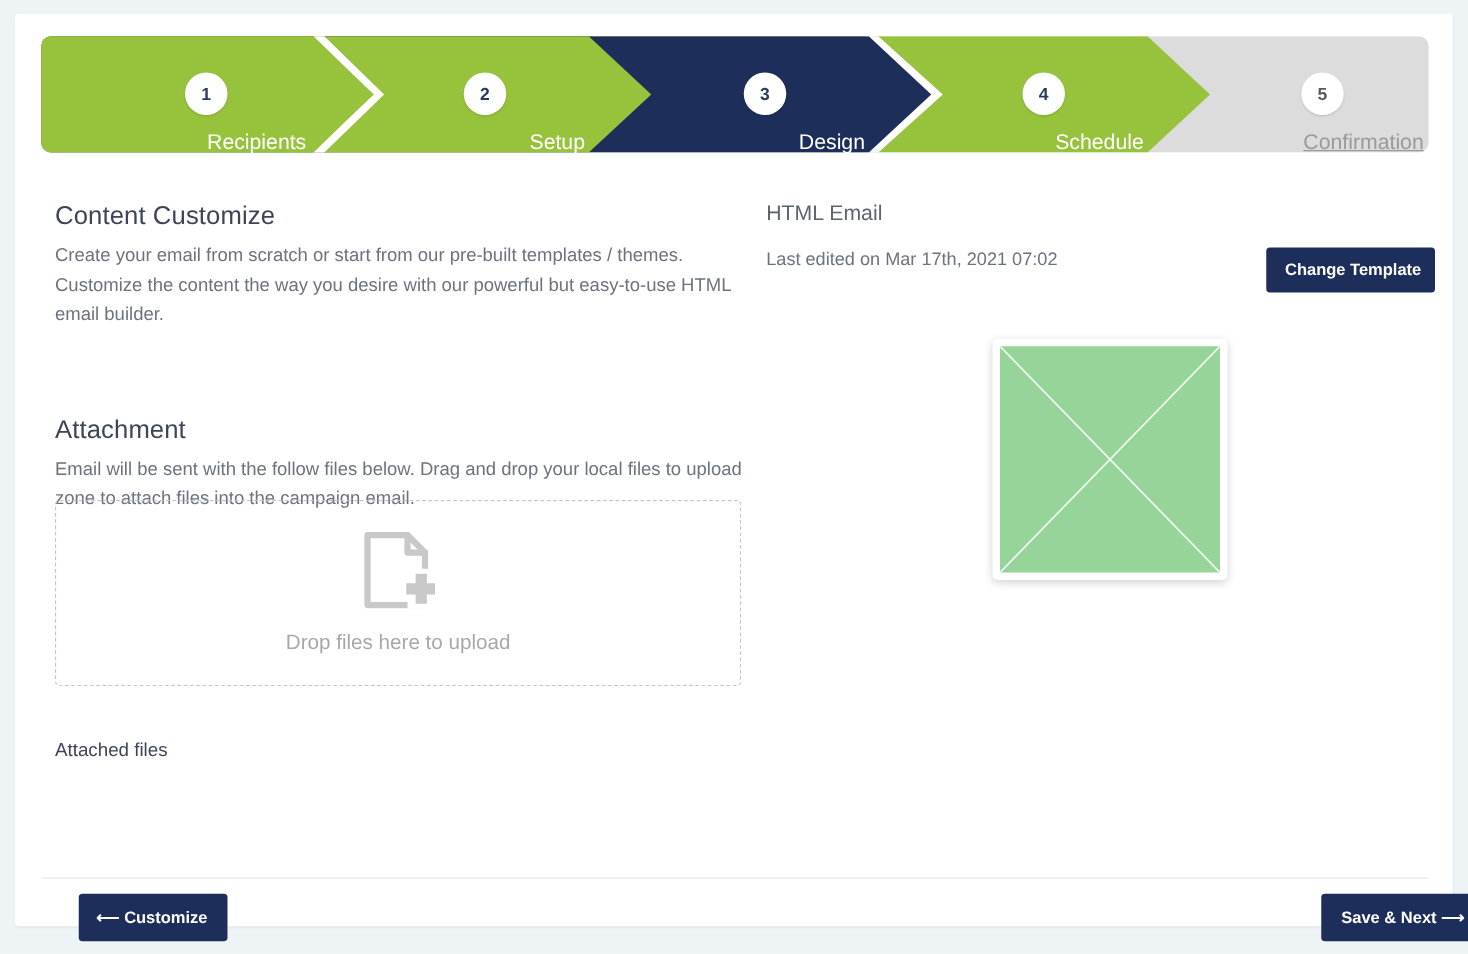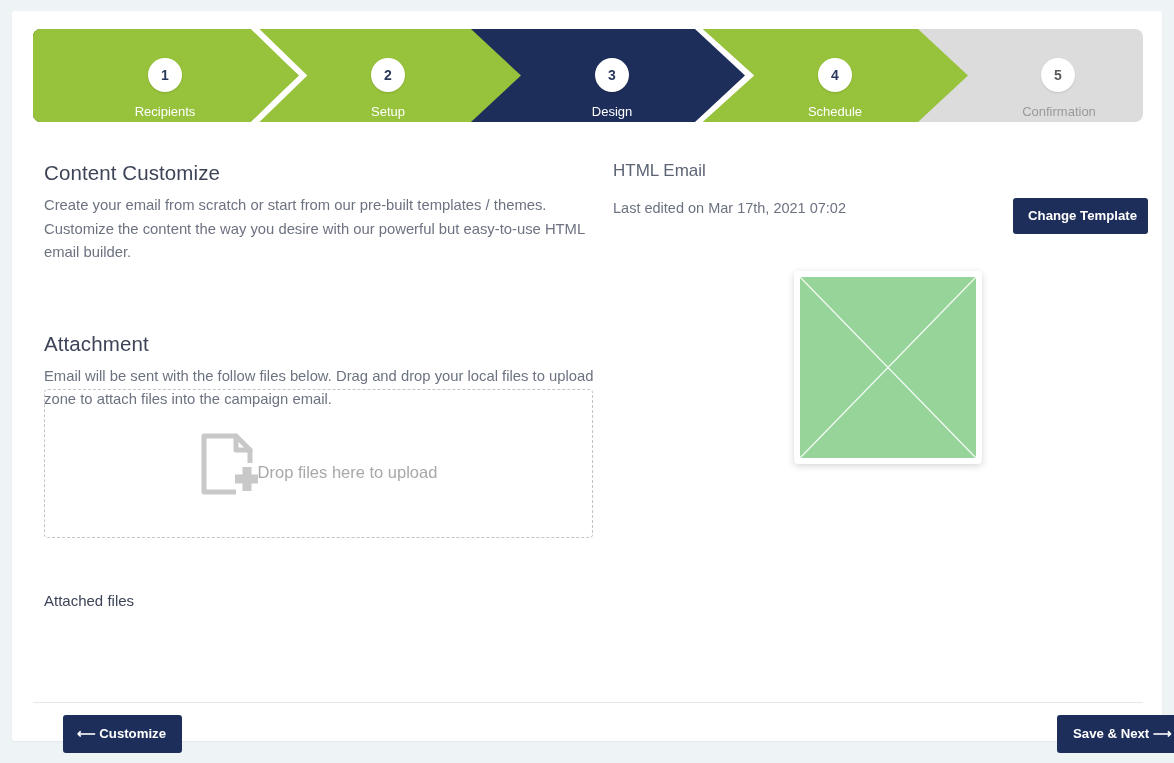--- a/index.html
+++ b/index.html
@@ -43,23 +43,23 @@
     color: #2b3a5c;
     font-size: 14px;
     font-weight: bold;
     display: flex;
     align-items: center;
     justify-content: center;
     box-shadow: 0 1px 2px rgba(0,0,0,0.12);
   }
   .step-label {
     position: absolute;
-    font-size: 13px;
+    font-size: 17px;
     color: #ffffff;
-    text-align: center;
+    text-align: right;
     width: 160px;
   }
   .step-label.muted { color: #9a9a9a; }
   .step-num.muted { color: #5a5a5a; }
 
   
   .col-left {
     position: absolute;
     left: 32px;
     top: 150px;
@@ -114,27 +114,27 @@
     top: 37px;
     padding: 10px 11px 11px 15px;
   }
 
   
   .attachment-block { margin-top: 67px; }
 
   .dropzone {
     position: absolute;
     left: 32px;
-    top: 378px;
+    top: 389px;
     width: 549px;
     height: 149px;
     border: 1px dashed #c4c4c4;
     border-radius: 4px;
     display: flex;
-    flex-direction: row;
+    flex-direction: column;
     align-items: center;
     justify-content: center;
     cursor: pointer;
   }
   .dropzone-text {
     font-size: 16.5px;
     color: #a8a8a8;
     margin-top: 18px;
   }
   .file-icon { width: 58px; height: 62px; display: block; }
@@ -228,21 +228,21 @@
     <div class="step-num" style="left:338px; top:29px;">2</div>
     <div class="step-label" style="left:275px; top:75px;">Setup</div>
 
     <div class="step-num" style="left:562px; top:29px;">3</div>
     <div class="step-label" style="left:499px; top:75px;">Design</div>
 
     <div class="step-num" style="left:785px; top:29px;">4</div>
     <div class="step-label" style="left:722px; top:75px;">Schedule</div>
 
     <div class="step-num muted" style="left:1008px; top:29px;">5</div>
-    <div class="step-label muted" style="left:946px; top:75px;">Confirmation</div>
+    <div class="step-label muted" style="left:946px; top:75px;text-decoration:underline;">Confirmation</div>
   </div>
 
   <div class="col-left">
     <h2 class="section-title">Content Customize</h2>
     <p class="section-desc">Create your email from scratch or start from our pre-built templates / themes. Customize the content the way you desire with our powerful but easy-to-use HTML email builder.</p>
 
     <div class="attachment-block">
       <h2 class="section-title">Attachment</h2>
       <p class="section-desc">Email will be sent with the follow files below. Drag and drop your local files to upload zone to attach files into the campaign email.</p>
     </div>

